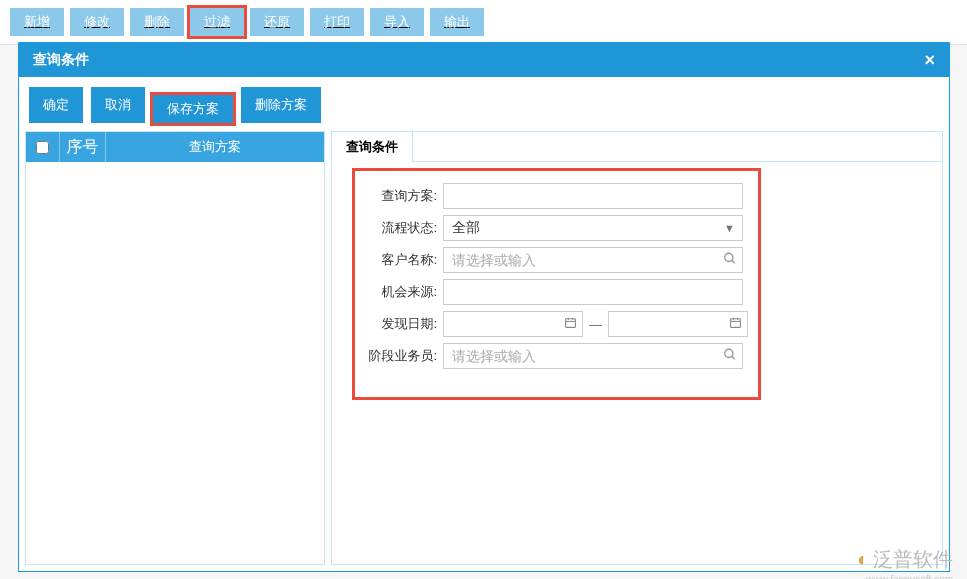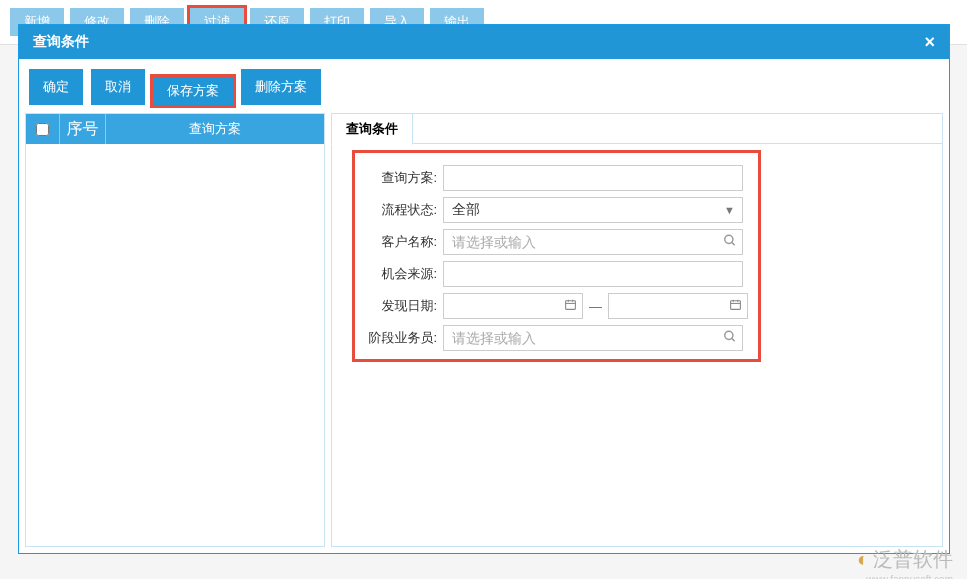--- a/index.html
+++ b/index.html
@@ -33,21 +33,21 @@
     }
     .top-btn.highlighted {
       outline: 3px solid #e74c3c;
       outline-offset: 0px;
     }
     
     
     .dialog {
       position: absolute;
       left: 18px;
-      top: 24px;
+      top: 42px;
       width: 932px;
       height: 530px;
       background: #fff;
       border: 1px solid #1b9be6;
       display: flex;
       flex-direction: column;
     }
     .dialog-header {
       background: #2196d6;
       color: #fff;
@@ -161,21 +161,21 @@
       height: 1px;
       background: #c8e3f3;
     }
     
     
     .form-wrap {
       position: absolute;
       left: 20px;
       top: 36px;
       border: 3px solid #e74c3c;
-      padding: 6px 10px 2px 10px;
+      padding: 6px 10px 22px 10px;
     }
     .form-row {
       display: flex;
       align-items: center;
       margin: 6px 0;
       gap: 6px;
     }
     .form-label {
       width: 72px;
       text-align: right;

